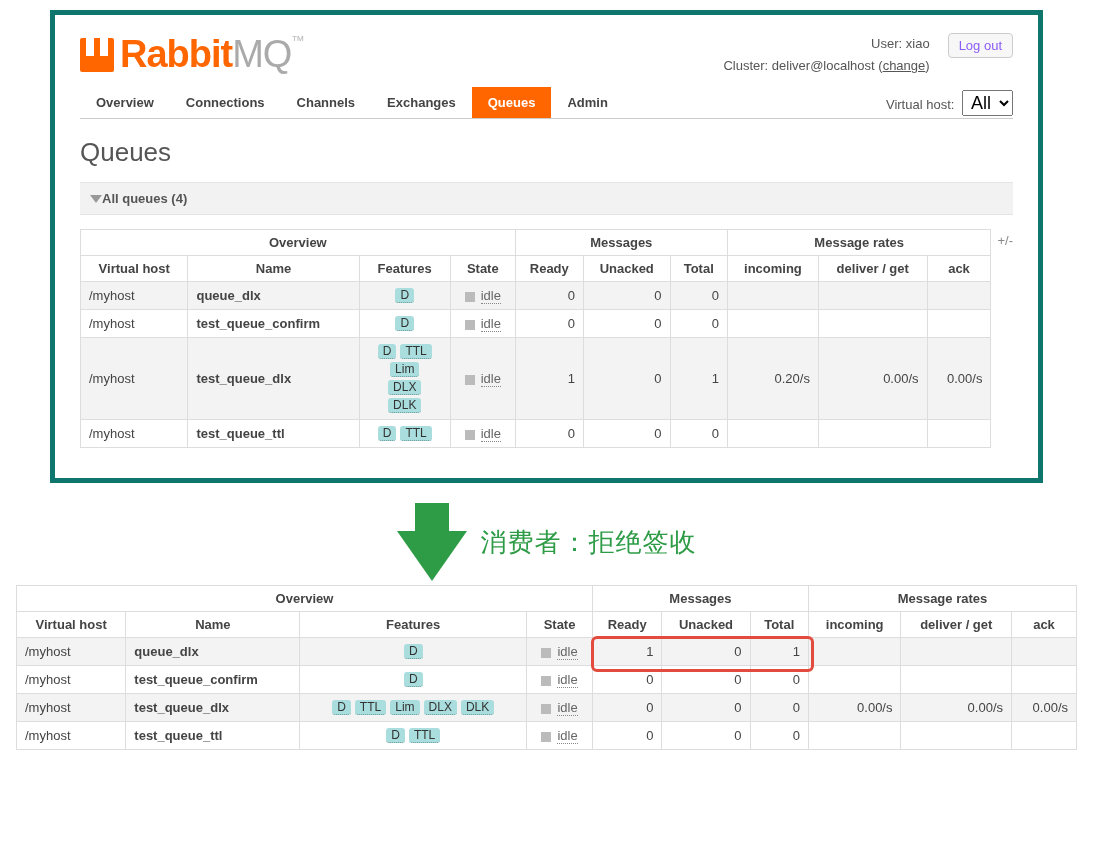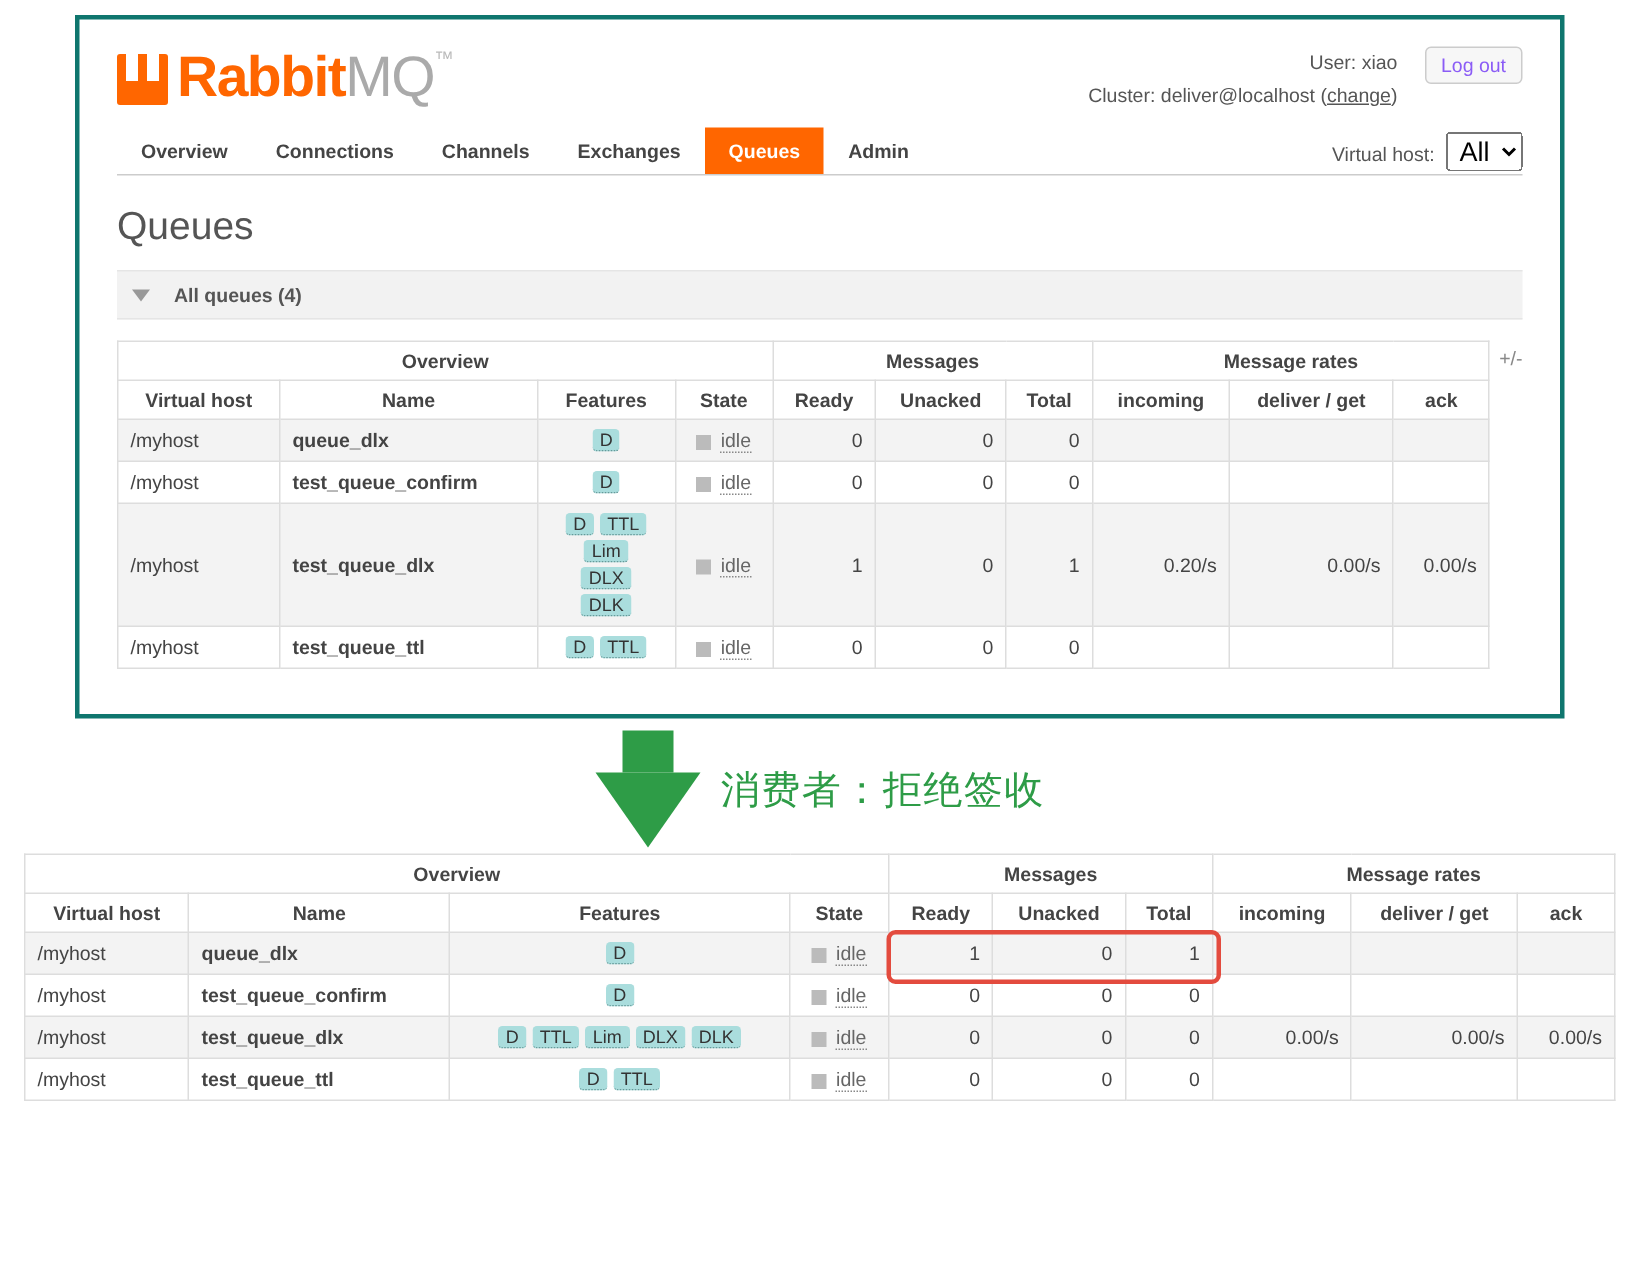--- a/index.html
+++ b/index.html
@@ -1,36 +1,36 @@
 <!DOCTYPE html>
 <html><head>
 <meta charset="utf-8">
 <style>
 html,body{margin:0;padding:0;font-family:Verdana,Arial,sans-serif;font-size:13px;color:#444;background:#fff}
-.panel{border:3px solid #0f766e;margin:10px 50px 8px 50px;padding:18px 25px 30px 25px}
+.panel{border:5px solid #0f766e;margin:10px 50px 20px 50px;padding:18px 25px 30px 25px}
 .topbar{display:flex;align-items:flex-start;justify-content:space-between;margin-bottom:10px}
 .logo{display:flex;align-items:center;gap:6px;font-size:38px;font-weight:400;letter-spacing:-1px}
 .logo .r{color:#f60;font-weight:600}
 .logo .mq{color:#aaa;font-weight:400}
 .logo .tm{color:#bbb;font-size:13px;vertical-align:top}
 .logo-icon{width:34px;height:34px;background:#f60;position:relative;border-radius:2px}
 .logo-icon::before,.logo-icon::after{content:"";position:absolute;background:#fff;top:0;width:8px;height:18px}
 .logo-icon::before{left:6px}
 .logo-icon::after{left:20px}
 .userbox{text-align:right;font-size:13px;color:#555;line-height:1.7}
 .userbox a{color:#555;text-decoration:underline;cursor:pointer}
 .logout{display:inline-block;border:1px solid #ccc;border-radius:4px;padding:4px 10px;background:#f7f7f7;margin-left:10px;font-size:13px;cursor:pointer;color:#8b5cf6;vertical-align:top}
 .dotted{border-bottom:1px dotted #888}
 .navrow{display:flex;align-items:center;border-bottom:1px solid #ccc;margin-top:2px}
 .tab{padding:8px 16px;font-weight:bold;color:#444;cursor:pointer}
 .tab.active{background:#f60;color:#fff}
 .vhost{margin-left:auto;font-size:13px;color:#555}
 .vhost select{font-size:18px;margin-left:4px;padding:1px 4px}
 h1.pagetitle{font-size:26px;font-weight:400;color:#555;margin:18px 0 14px 0}
-.section-header{background:#f2f2f2;padding:8px 10px;font-weight:bold;color:#555;display:flex;align-items:center;gap:16px;border:1px solid #e5e5e5;border-left:none;border-right:none}
+.section-header{background:#f2f2f2;padding:8px 10px;font-weight:bold;color:#555;display:flex;align-items:center;gap:0;border:1px solid #e5e5e5;border-left:none;border-right:none}
 .tri{display:inline-block;width:0;height:0;border-left:6px solid transparent;border-right:6px solid transparent;border-top:8px solid #999}
 .tablewrap{margin:14px 0 0 0;display:flex;align-items:flex-start;gap:6px}
 table.q{border-collapse:collapse;width:100%;font-size:13px}
 table.q th,table.q td{border:1px solid #ddd;padding:5px 8px;vertical-align:middle}
 table.q thead th{background:#fff;font-weight:bold;color:#444;text-align:center}
 table.q thead tr.group th{border-bottom:1px solid #ddd}
 table.q tbody td{color:#444}
 table.q tbody tr.odd td{background:#f3f3f3}
 .name{font-weight:bold}
 .num{text-align:right}

